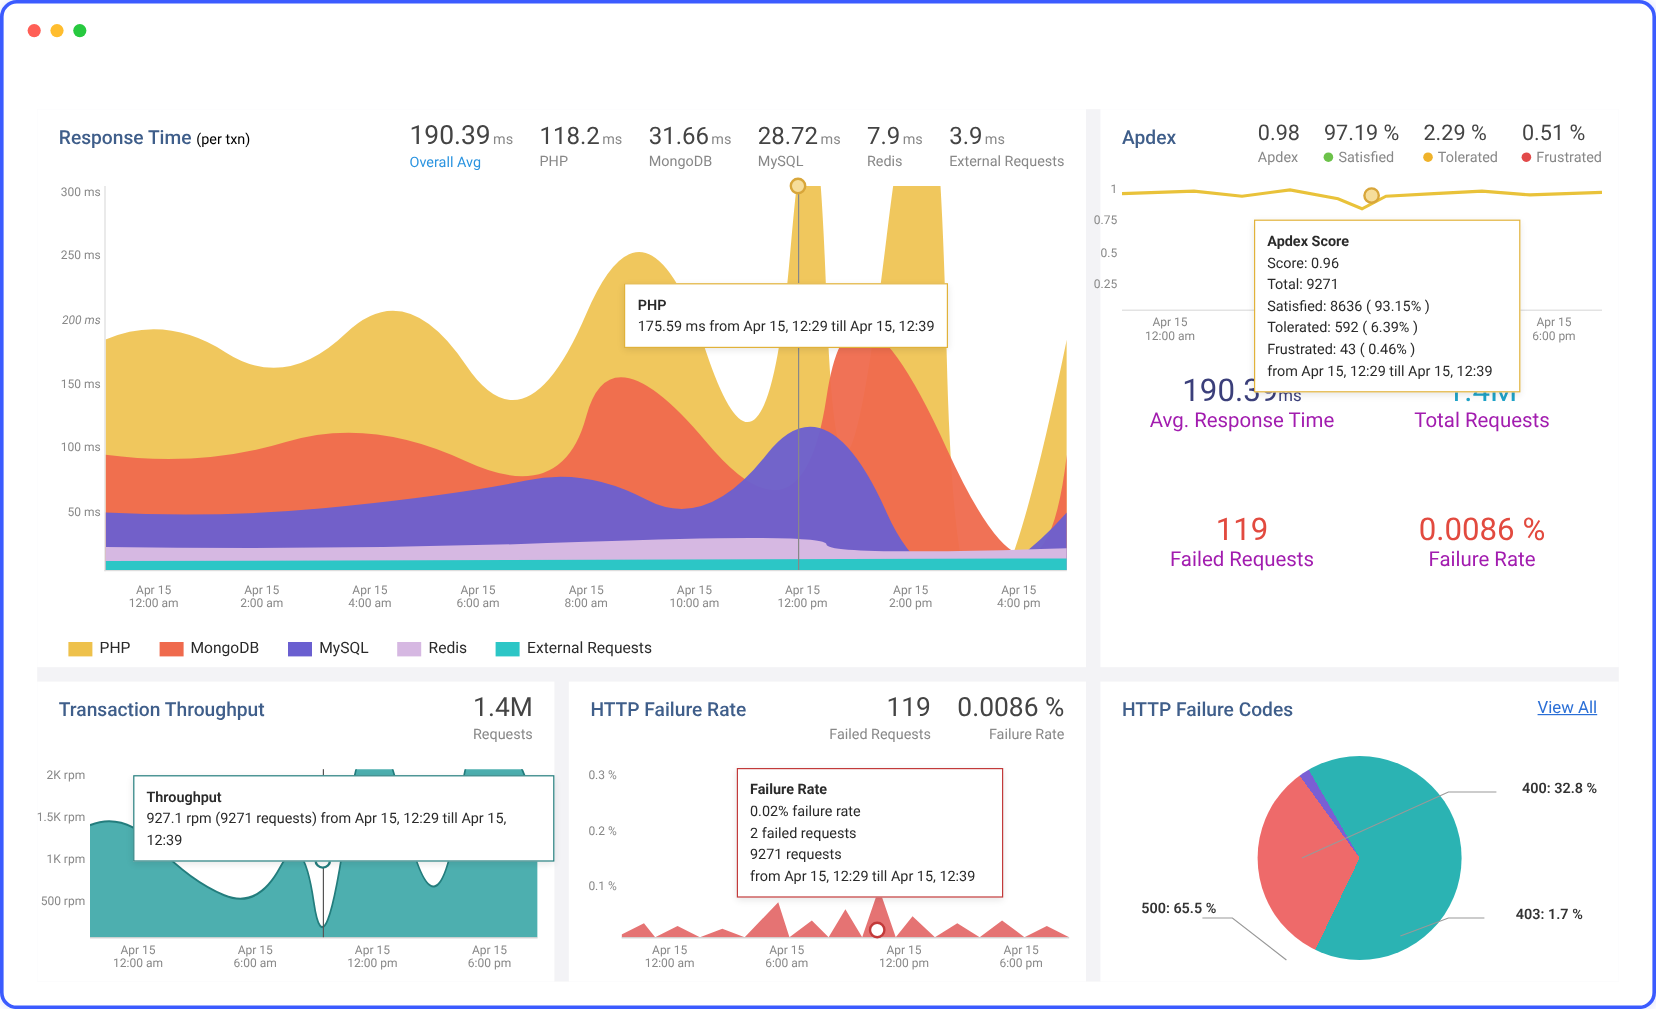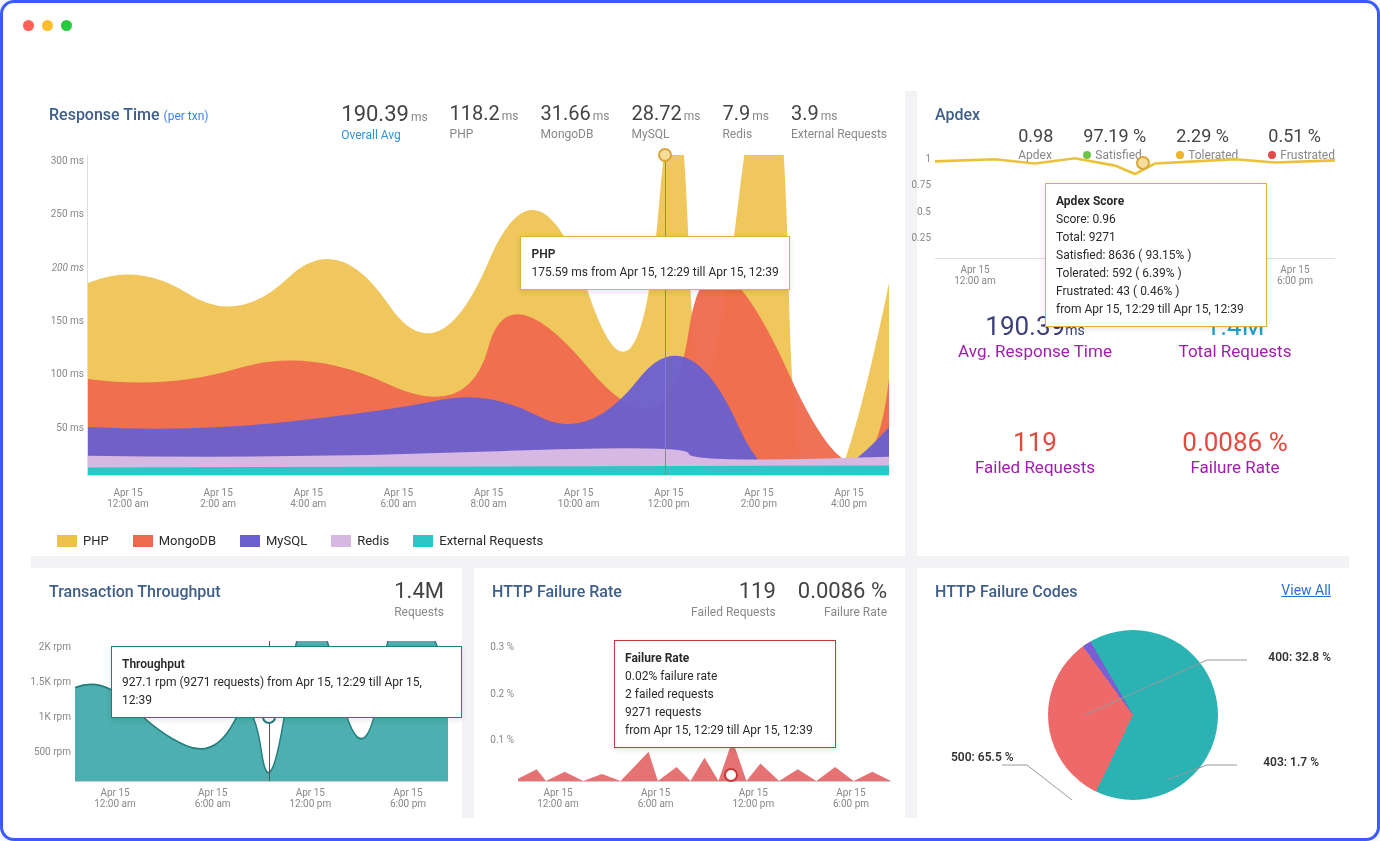--- a/index.html
+++ b/index.html
@@ -6,38 +6,38 @@
   .frame{width:1380px;height:841px;box-sizing:border-box;border:3px solid #3b5bff;border-radius:14px;margin:0 auto;background:#fff;position:relative;overflow:hidden;box-shadow:0 0 8px rgba(120,140,255,.25);}
   .titlebar{height:44px;display:flex;align-items:center;padding-left:20px;}
   .dot{width:11px;height:11px;border-radius:50%;margin-right:8px;}
   .dot.red{background:#ff5f56;} .dot.yellow{background:#ffbd2e;} .dot.green{background:#27c93f;}
   .dash{position:absolute;top:88px;left:28px;right:28px;bottom:20px;background:#f3f3f6;display:grid;grid-template-columns:1fr 432px;grid-template-rows:1fr 250px;gap:12px;}
   .card{background:#fff;position:relative;}
   .card.rt{grid-column:1;grid-row:1;}
   .card.apdex{grid-column:2;grid-row:1;}
   .bottom-left{grid-column:1;grid-row:2;display:grid;grid-template-columns:1fr 1fr;gap:12px;}
   .card-title{font-size:16px;color:#3f5e8a;padding:14px 18px 0 18px;font-weight:500;}
-  .card-title .sub{font-size:12px;color:#3b82f6;font-weight:400;}
+  .card-title .sub{font-size:12px;color:#000000;font-weight:400;}
   .metrics-row{position:absolute;top:10px;right:18px;display:flex;gap:22px;text-align:left;}
   .metric .val{font-size:20px;color:#444;}
   .metric .val.big{font-size:22px;}
   .metric .unit{font-size:12px;color:#888;margin-left:2px;}
   .metric .lab{font-size:12px;color:#888;margin-top:2px;}
   .metric .lab.accent{color:#2b94e0;}
   .legend{position:absolute;bottom:8px;left:26px;display:flex;gap:24px;align-items:center;font-size:13px;}
   .lg{display:flex;align-items:center;gap:6px;}
   .sw{width:20px;height:12px;}
   .axis-y{position:absolute;left:6px;width:50px;text-align:right;font-size:10px;color:#888;}
   .axis-x{position:absolute;bottom:0;left:0;right:0;display:flex;justify-content:space-between;font-size:10px;color:#888;}
   .axis-x div{width:80px;text-align:center;}
   .chart-area{position:absolute;left:56px;right:16px;top:64px;bottom:80px;border-left:1px solid #ddd;border-bottom:1px solid #ddd;}
   .tooltip{position:absolute;background:#fff;border:1px solid;font-size:12px;padding:8px 10px;line-height:1.5;box-shadow:0 2px 6px rgba(0,0,0,.1);z-index:5;}
   .vline{position:absolute;top:0;bottom:0;width:1px;background:#888;}
   .marker{position:absolute;width:10px;height:10px;background:#fff;border:2px solid;border-radius:50%;transform:translate(-50%,-50%);}
-  .apdex-metrics{position:absolute;top:10px;right:14px;display:flex;gap:30px;margin-top:24px;}
+  .apdex-metrics{position:absolute;top:10px;right:14px;display:flex;gap:20px;}
   .apdex-metrics .metric .val{font-size:18px;}
   .ap-dot{display:inline-block;width:8px;height:8px;border-radius:50%;margin-right:4px;}
   .apdex-mini{position:absolute;left:18px;right:14px;top:62px;height:105px;border-bottom:1px solid #ddd;}
   .apdex-big{position:absolute;left:18px;right:14px;top:220px;bottom:14px;display:grid;grid-template-columns:1fr 1fr;grid-template-rows:1fr 1fr;text-align:center;}
   .apdex-big .bv{font-size:26px;font-weight:400;}
   .apdex-big .bl{font-size:17px;color:#a21caf;}
   .pie-wrap{position:absolute;top:52px;left:0;right:0;bottom:10px;}
   .pie{width:170px;height:170px;border-radius:50%;position:absolute;left:50%;top:10px;transform:translateX(-50%);}
   .pie-label{position:absolute;font-size:12px;font-weight:600;color:#333;}
   .view-all{position:absolute;top:14px;right:18px;color:#2b6fd6;font-size:14px;text-decoration:underline;cursor:pointer;}

